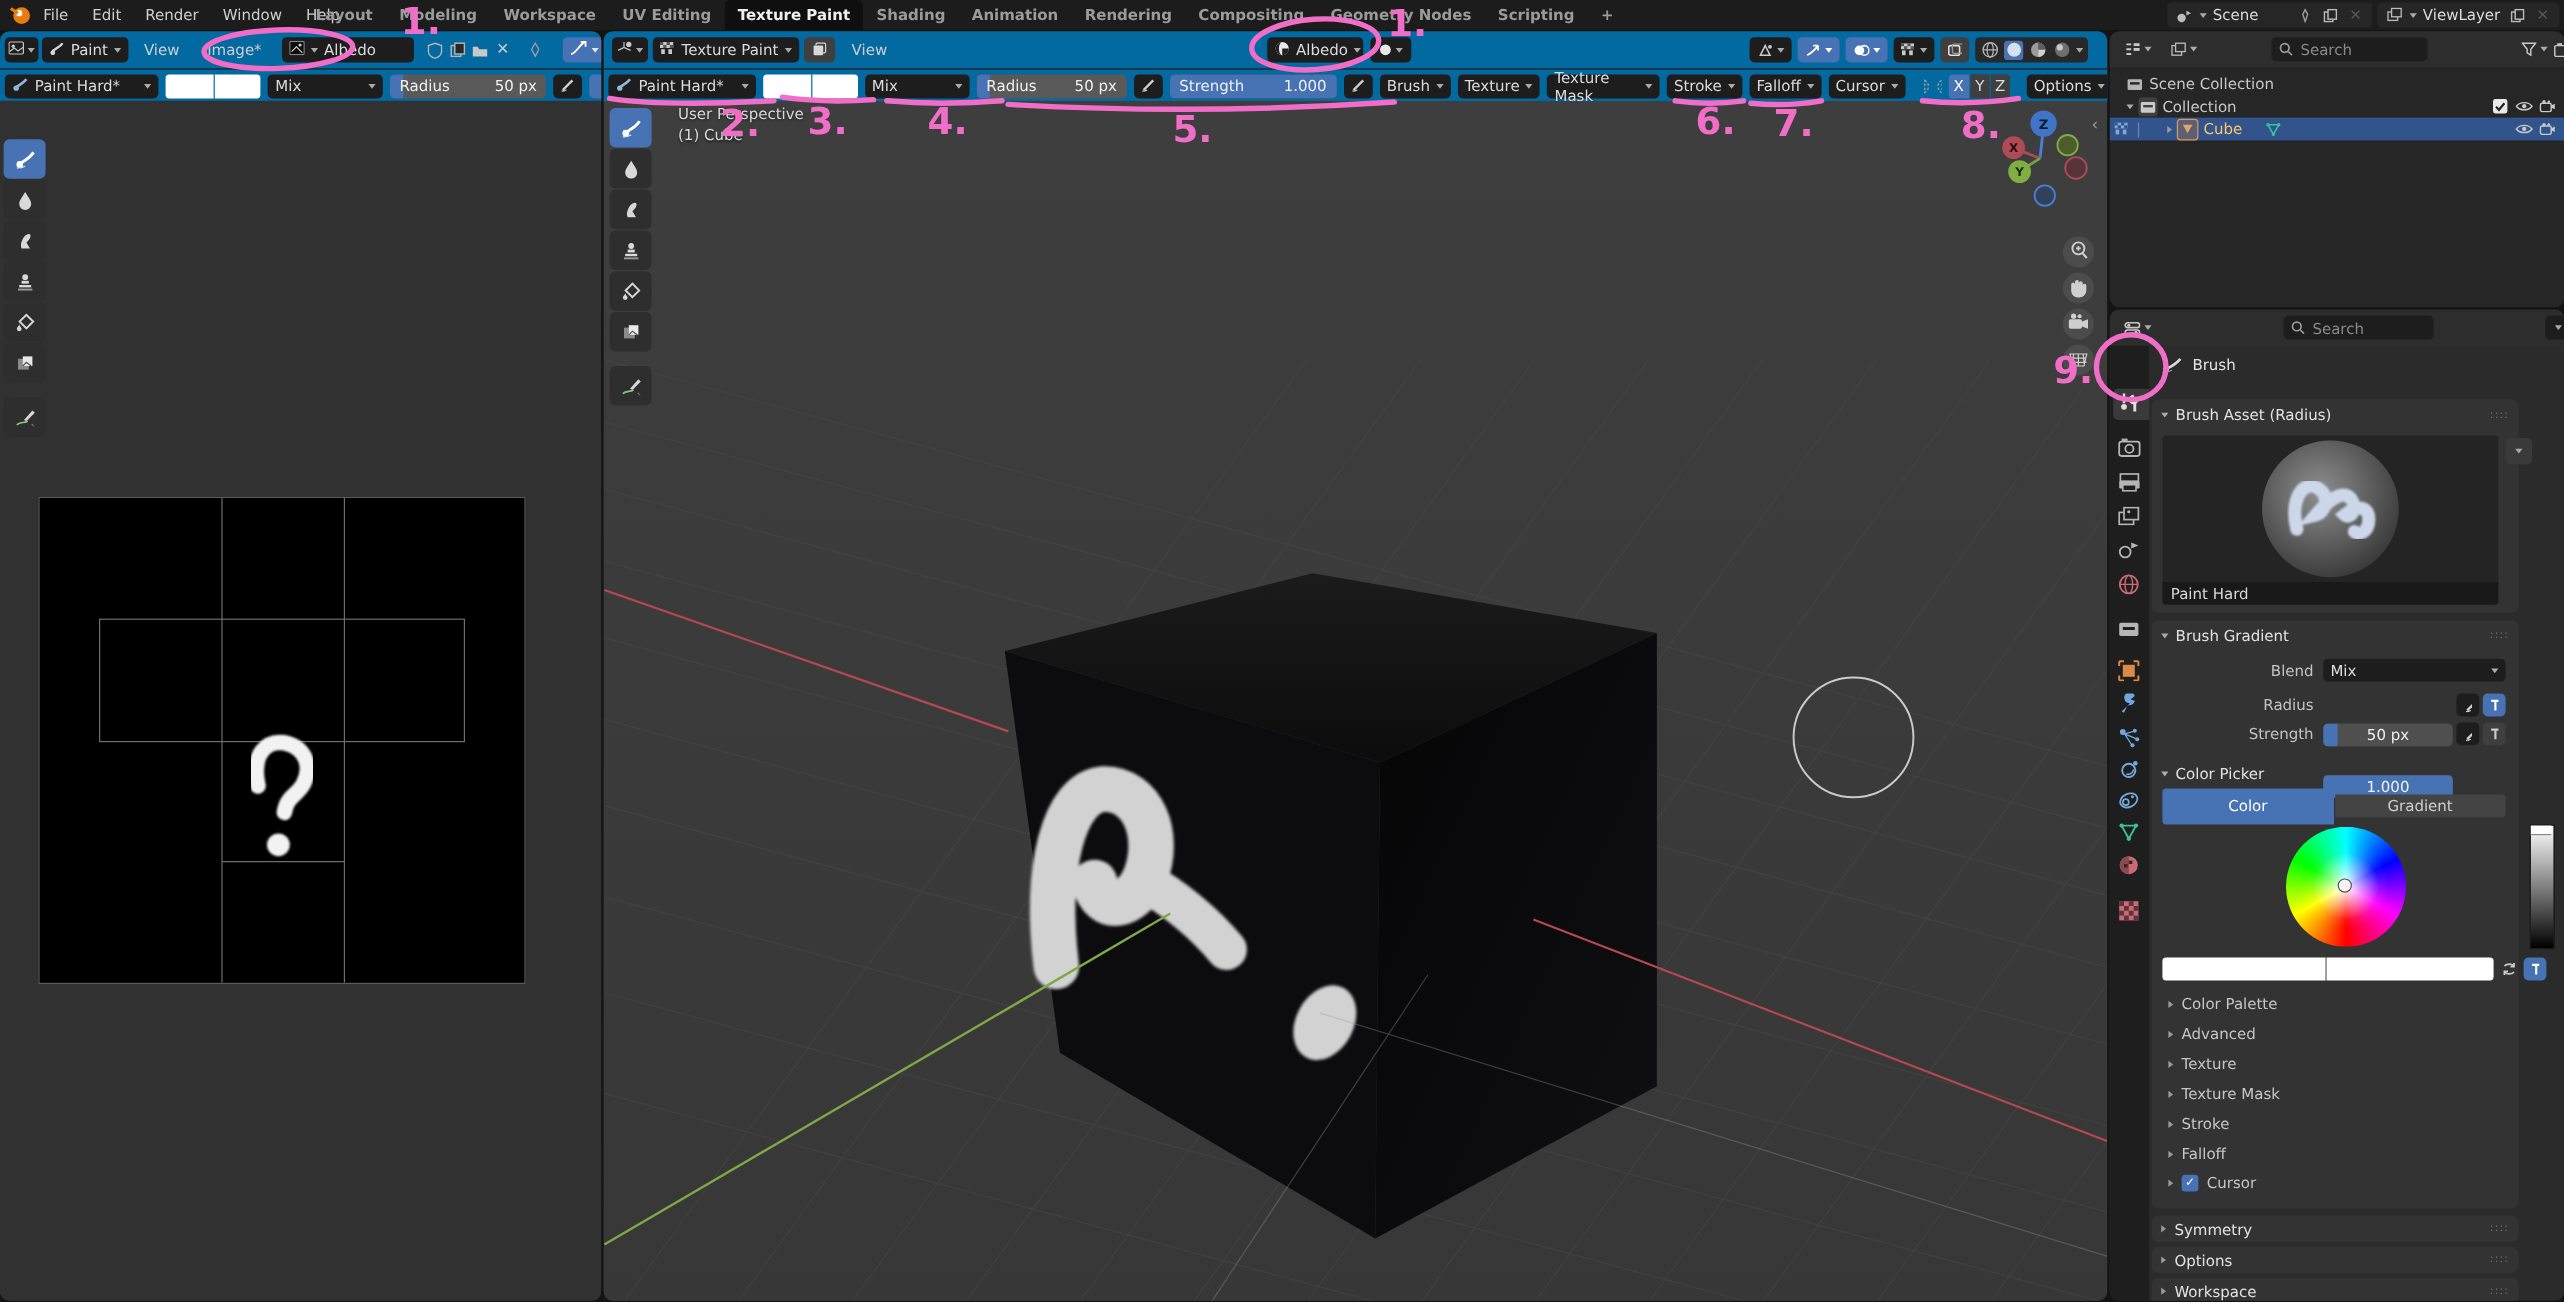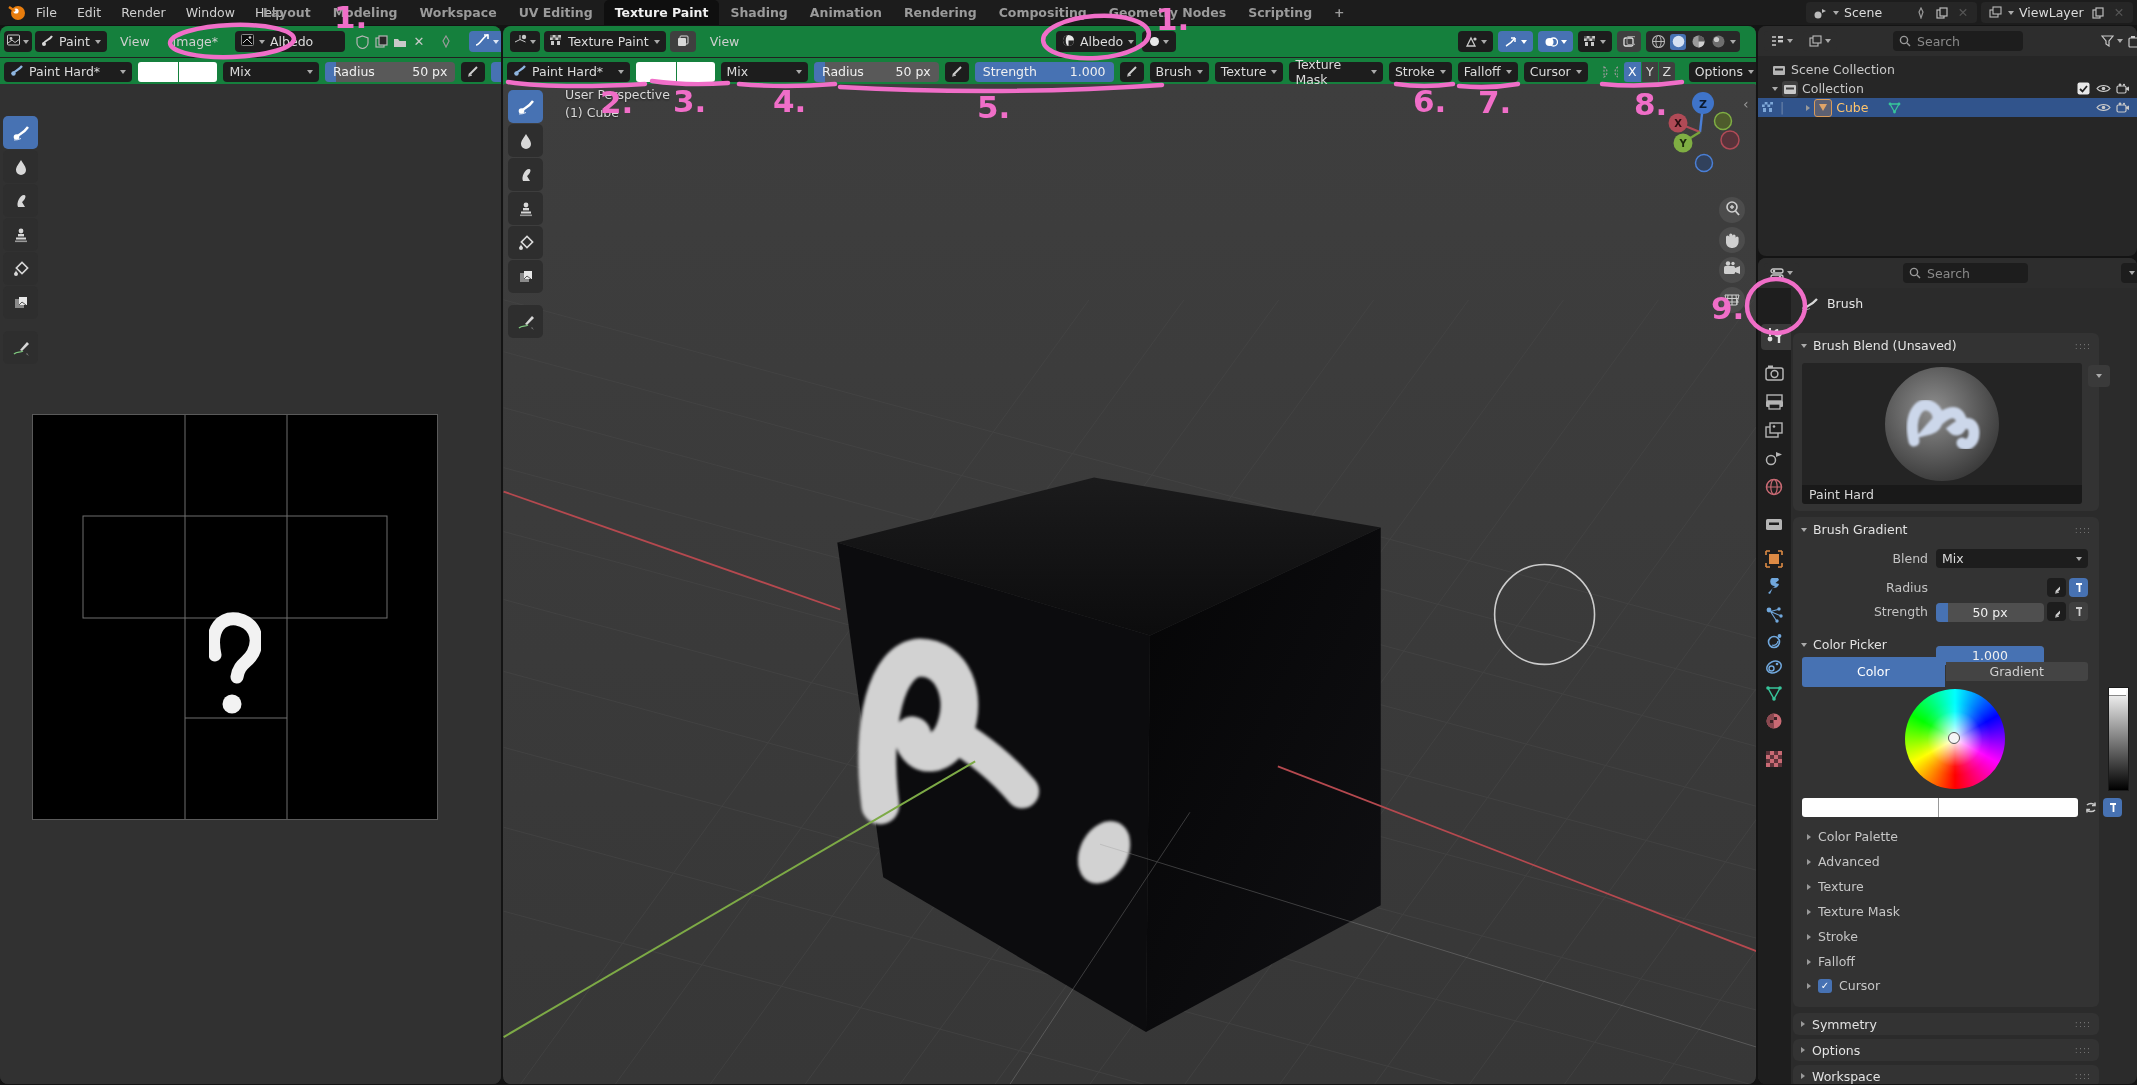--- a/index.html
+++ b/index.html
@@ -1,20 +1,20 @@
 <!DOCTYPE html>
 <html><head>
 <meta charset="utf-8">
 <style>
   html,body{margin:0;padding:0;background:#0e0e0e;}
   #root{position:relative;width:2137px;height:1085px;background:#141414;font-family:"DejaVu Sans",sans-serif;font-size:12.5px;color:#d8d8d8;overflow:hidden;}
   .abs{position:absolute;}
   .flex{display:flex;align-items:center;}
   .region{position:absolute;border-radius:8px;overflow:hidden;}
-  .hdr{background:#15803d;}
+  .hdr{background:#0369a1;}
   .menuitem{padding:0 10px;color:#cfcfcf;height:25px;display:flex;align-items:center;cursor:default;}
   .tab{padding:0 11px;height:25px;display:flex;align-items:center;color:#9b9b9b;font-weight:bold;}
   .tab.active{background:#0f0f0f;color:#f0f0f0;border-radius:5px 5px 0 0;}
   .widget{background:#1d1d1d;border-radius:4px;display:flex;align-items:center;gap:5px;padding:0 6px;color:#dcdcdc;box-sizing:border-box;}
   .cv{width:0;height:0;border-left:3.5px solid transparent;border-right:3.5px solid transparent;border-top:4.5px solid #ababab;flex:none;}
   .cvr{width:0;height:0;border-top:3.5px solid transparent;border-bottom:3.5px solid transparent;border-left:4.5px solid #9a9a9a;flex:none;}
   .slider{background:#595959;border-radius:4px;position:relative;overflow:hidden;color:#f0f0f0;}
   .slider .fill{position:absolute;left:0;top:0;bottom:0;background:#4772b3;}
   .slider .st{position:relative;z-index:1;}
   .toolbtn{width:35px;height:33px;background:#2e2e2e;border-radius:5px;display:flex;align-items:center;justify-content:center;margin-bottom:1px;}
@@ -871,21 +871,21 @@
             <path d="M2 12 C6 9 11 8 16 2" stroke="#d8d8d8" stroke-width="2.2" fill="none"></path>
             <circle cx="4" cy="11" r="2.4" fill="#d8d8d8"></circle>
             <path d="M1 13.5 a16 16 0 0 0 8 -2" stroke="#9a9a9a" fill="none"></path>
           </svg>
         <span style="color:#e5e5e5;">Brush</span>
       </div>
 
       <div class="panel" style="left:2px;top:45px;width:306px;height:178px;">
         <div class="phead">
           <span class="cv"></span>
-          <span style="flex:1;">Brush Blend (Unsaved)</span>
+          <span style="flex:1;">Brush Asset (Radius)</span>
           <span class="grip">::::</span>
         </div>
         <div class="abs" style="left:9px;top:30px;width:280px;height:122px;background:#242424;border-radius:3px 3px 0 0;overflow:hidden;">
           <svg width="280" height="122">
             <defs>
                 <radialGradient id="sph" cx="0.42" cy="0.38" r="0.75">
                   <stop offset="0" stop-color="#8f8f8f"></stop>
                   <stop offset="0.7" stop-color="#4a4a4a"></stop>
                   <stop offset="1" stop-color="#2c2c2c"></stop>
                 </radialGradient>

